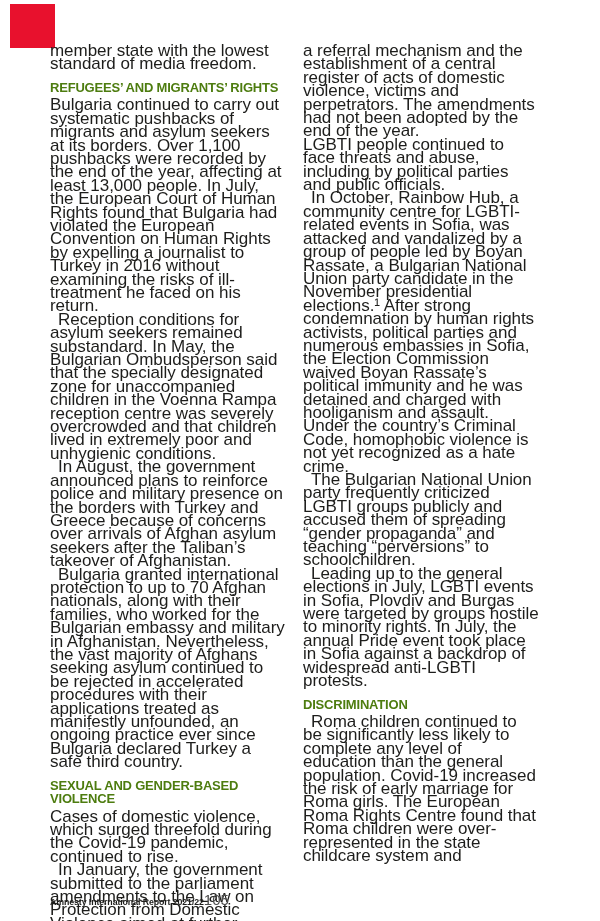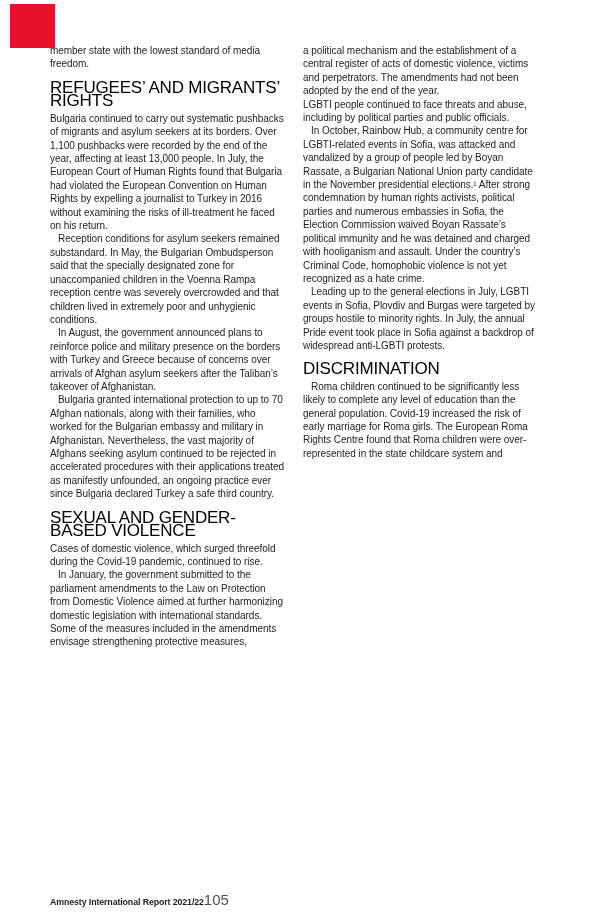--- a/index.html
+++ b/index.html
@@ -24,33 +24,33 @@
     position: absolute;
     left: 50px;
     top: 44px;
     width: 490px;
     display: flex;
     gap: 17px;
     align-items: flex-start;
   }
   .column { width: 236px; flex: 0 0 236px; }
   .para {
-    font-size: 10px;
+    font-size: 17px;
     line-height: 13.4px;
     letter-spacing: -0.05px;
     text-align: left;
   }
   .para.indent { text-indent: 8px; }
   .heading {
-    font-size: 17px;
-    font-weight: 400;
+    font-size: 13px;
+    font-weight: 700;
     line-height: 13.5px;
     letter-spacing: -0.2px;
     margin: 10px 0 4px 0;
-    color: #000000;
+    color: #4d7c0f;
   }
   .footer {
     position: absolute;
     left: 50px;
     width: 490px;
     bottom: 13px;
     display: flex;
     justify-content: flex-start;
     align-items: baseline;
   }
@@ -69,23 +69,24 @@
         <div class="heading">REFUGEES’ AND MIGRANTS’ RIGHTS</div>
         <div class="para">Bulgaria continued to carry out systematic pushbacks of migrants and asylum seekers at its borders. Over 1,100 pushbacks were recorded by the end of the year, affecting at least 13,000 people. In July, the European Court of Human Rights found that Bulgaria had violated the European Convention on Human Rights by expelling a journalist to Turkey in 2016 without examining the risks of ill-treatment he faced on his return.</div>
         <div class="para indent">Reception conditions for asylum seekers remained substandard. In May, the Bulgarian Ombudsperson said that the specially designated zone for unaccompanied children in the Voenna Rampa reception centre was severely overcrowded and that children lived in extremely poor and unhygienic conditions.</div>
         <div class="para indent">In August, the government announced plans to reinforce police and military presence on the borders with Turkey and Greece because of concerns over arrivals of Afghan asylum seekers after the Taliban’s takeover of Afghanistan.</div>
         <div class="para indent">Bulgaria granted international protection to up to 70 Afghan nationals, along with their families, who worked for the Bulgarian embassy and military in Afghanistan. Nevertheless, the vast majority of Afghans seeking asylum continued to be rejected in accelerated procedures with their applications treated as manifestly unfounded, an ongoing practice ever since Bulgaria declared Turkey a safe third country.</div>
         <div class="heading">SEXUAL AND GENDER-BASED VIOLENCE</div>
         <div class="para">Cases of domestic violence, which surged threefold during the Covid-19 pandemic, continued to rise.</div>
         <div class="para indent">In January, the government submitted to the parliament amendments to the Law on Protection from Domestic Violence aimed at further harmonizing domestic legislation with international standards. Some of the measures included in the amendments envisage strengthening protective measures,</div>
       </div>
     <div class="column">
-        <div class="para">a political mechanism and the establishment of a central register of acts of domestic violence, victims and perpetrators. The amendments had not been adopted by the end of the year.</div>
+        <div class="para">a referral mechanism and the establishment of a central register of acts of domestic violence, victims and perpetrators. The amendments had not been adopted by the end of the year.</div>
         <div class="para">LGBTI people continued to face threats and abuse, including by political parties and public officials.</div>
         <div class="para indent">In October, Rainbow Hub, a community centre for LGBTI-related events in Sofia, was attacked and vandalized by a group of people led by Boyan Rassate, a Bulgarian National Union party candidate in the November presidential elections.¹ After strong condemnation by human rights activists, political parties and numerous embassies in Sofia, the Election Commission waived Boyan Rassate’s political immunity and he was detained and charged with hooliganism and assault. Under the country’s Criminal Code, homophobic violence is not yet recognized as a hate crime.</div>
+        <div class="para indent">The Bulgarian National Union party frequently criticized LGBTI groups publicly and accused them of spreading “gender propaganda” and teaching “perversions” to schoolchildren.</div>
         <div class="para indent">Leading up to the general elections in July, LGBTI events in Sofia, Plovdiv and Burgas were targeted by groups hostile to minority rights. In July, the annual Pride event took place in Sofia against a backdrop of widespread anti-LGBTI protests.</div>
         <div class="heading">DISCRIMINATION</div>
         <div class="para indent">Roma children continued to be significantly less likely to complete any level of education than the general population. Covid-19 increased the risk of early marriage for Roma girls. The European Roma Rights Centre found that Roma children were over-represented in the state childcare system and</div>
       </div>
   </div>
 
   <div class="footer">
     <span class="footer-left">Amnesty International Report 2021/22</span>
     <span class="footer-right">105</span>
   </div>

